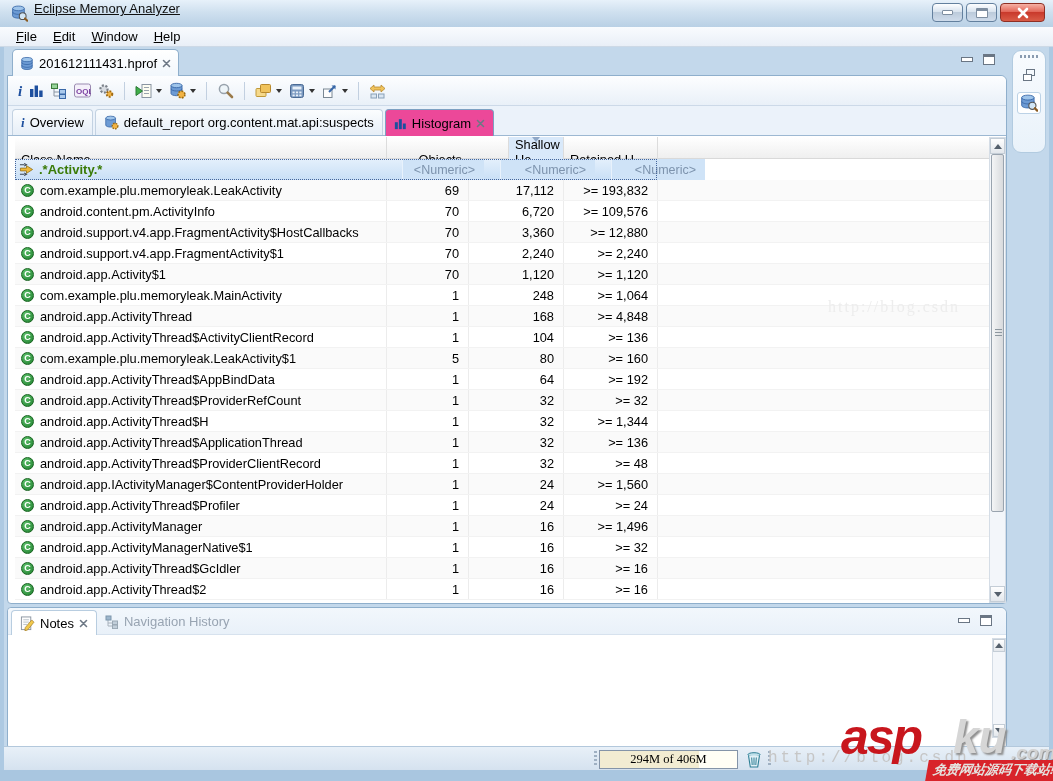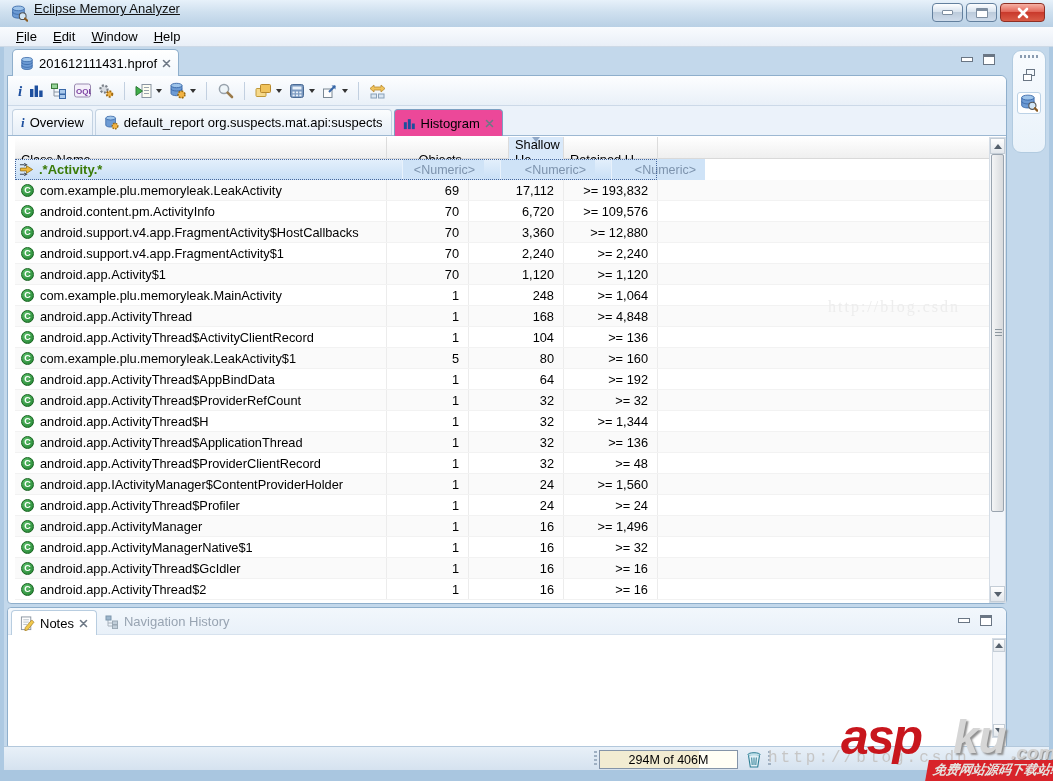--- a/index.html
+++ b/index.html
@@ -116,21 +116,21 @@
   .g-max { width:12px; height:11px; border:1px solid #6a7684; border-top-width:3px; background:#fff; }
 
   
   .statusbar { position:absolute; left:4px; top:746px; width:1045px; height:24px;
     background:linear-gradient(180deg,#e8f0f8,#d5e2ef); border-top:1px solid #b3c8dc; }
   .grip { position:absolute; top:4px; width:3px; height:16px;
     background:repeating-linear-gradient(180deg,#9fb0c2 0 2px,transparent 2px 4px); }
   .heapgauge { position:absolute; left:595px; top:3px; width:139px; height:19px; border:1px solid #8494a8;
     background:#fffef5; font-size:12.5px; }
   .heapfill { position:absolute; left:0; top:0; height:100%; width:72%; background:#f2ecd2; }
-  .heaptext { position:absolute; inset:0; display:flex; align-items:center; justify-content:center; }
+  .heaptext { position:absolute; inset:0; display:flex; align-items:center; justify-content:center;font-family:Liberation Serif, serif; }
   .trashbtn { position:absolute; left:740px; top:2px; width:20px; height:20px; display:flex; align-items:center; justify-content:center; }
 
   
   .wm-url { position:absolute; left:768px; top:749px; z-index:20; font-family:"Liberation Mono",monospace;
     font-size:16px; letter-spacing:3px; color:#c6c6c6; }
   .wm-url-faint { position:absolute; left:828px; top:298px; z-index:5; font-family:Liberation Serif, serif;
     font-size:16px; letter-spacing:2px; color:#ededed; }
   .wm-logo { position:absolute; left:835px; top:706px; width:218px; height:75px; z-index:30; font-style:italic; font-weight:bold; }
   .wm-asp { position:absolute; left:6px; top:2px; font-size:50px; color:#c8161d; letter-spacing:-2px; }
   .wm-ku { position:absolute; left:118px; top:4px; font-size:46px; color:#d6d6d6; text-shadow:2px 2px 2px #909090; }
@@ -303,21 +303,21 @@
         <span>Overview</span>
       </span>
       <span class="vtab">
         <span>
           <svg width="15" height="15" viewBox="0 0 17 17">
             <path d="M2 3.5v8c0 1.2 2.5 2.2 5.5 2.2s5.5-1 5.5-2.2v-8" fill="#6d9bd4" stroke="#3968a8" stroke-width="0.9"></path>
             <ellipse cx="7.5" cy="3.5" rx="5.5" ry="2.2" fill="#9ec4ea" stroke="#3968a8" stroke-width="0.9"></ellipse>
             <circle cx="12.5" cy="12.5" r="3.2" fill="#f2b445" stroke="#9a6a10" stroke-width="1.5" stroke-dasharray="1.8 1.3"></circle>
           </svg>
         </span>
-        <span>default_report org.suspects.mat.api:suspects</span>
+        <span>default_report org.content.mat.api:suspects</span>
       </span>
       <span class="vtab active">
         <span>
           <svg width="13" height="13" viewBox="0 0 15 15">
               <rect x="1" y="6" width="3.4" height="8" fill="#1d4f9e"></rect>
               <rect x="5.6" y="2.5" width="3.4" height="11.5" fill="#1d4f9e"></rect>
               <rect x="10.2" y="7.5" width="3.4" height="6.5" fill="#1d4f9e"></rect>
             </svg>
         </span>
         <span>Histogram</span>

